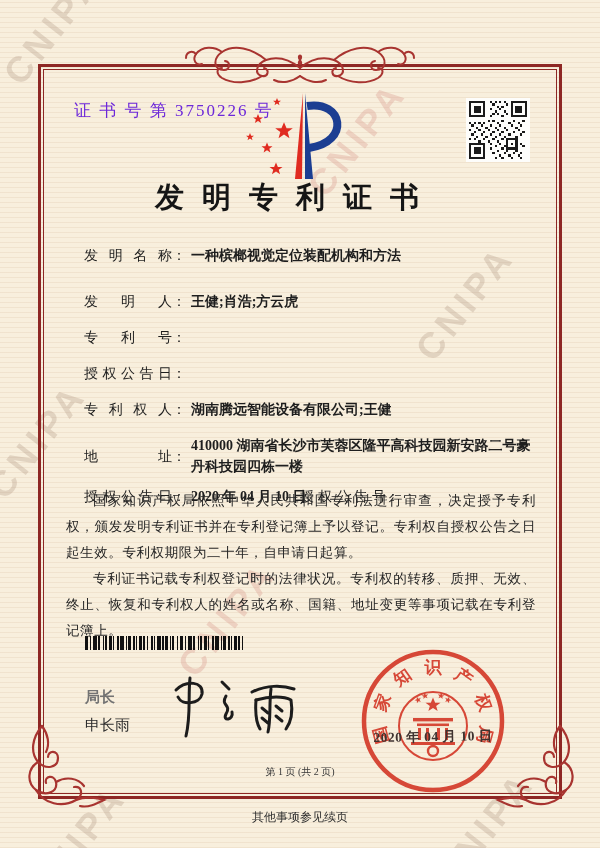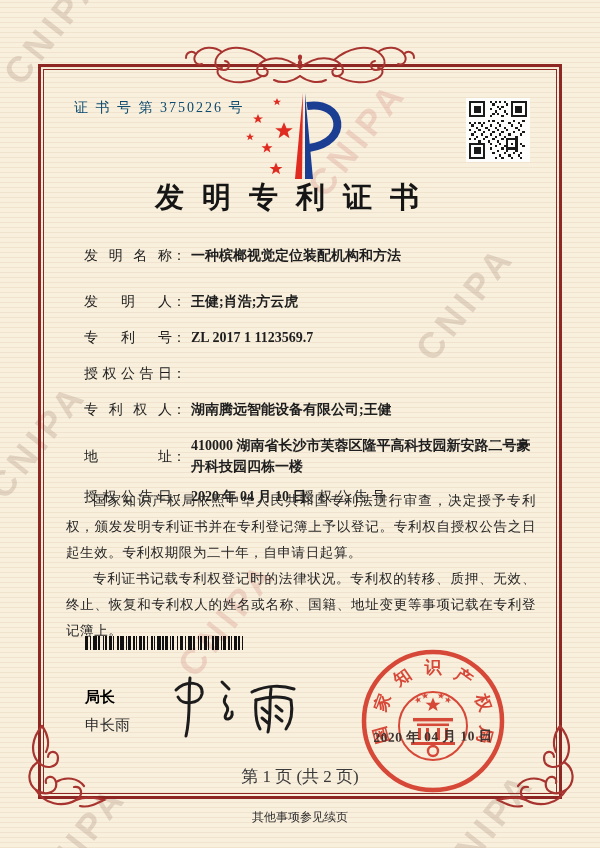--- a/index.html
+++ b/index.html
@@ -17,21 +17,21 @@
     position:absolute;font-family:"Liberation Sans",sans-serif;
     font-weight:700;font-size:36px;letter-spacing:5px;
     color:rgba(172,146,126,0.30);transform:rotate(-52deg);
     white-space:nowrap;pointer-events:none;z-index:1;
   }
   .wm.pink{color:rgba(219,160,148,0.38);}
   
   .frame-outer{left:38px;top:64px;width:518px;height:729px;border:3px solid #8e2724;z-index:2;}
   .frame-inner{position:absolute;left:2px;top:2px;right:2px;bottom:2px;border:1px solid #8e2724;}
   
-  .cert-number{left:74px;top:99px;font-size:14px;letter-spacing:2px;color:#0c4a6e;z-index:5;}
+  .cert-number{left:74px;top:99px;font-size:17px;letter-spacing:2px;color:#6d28d9;z-index:5;}
   .logo{left:243px;top:90px;z-index:4;}
   .qr{left:466px;top:98px;z-index:5;background:#fdfdfb;padding:3px;}
   .title{left:0;top:178px;width:574px;text-align:center;font-size:29px;font-weight:700;
          letter-spacing:18px;text-indent:18px;color:#151515;z-index:5;}
   
   .fields{left:84px;top:245px;width:452px;z-index:5;font-size:14px;color:#1e1e1e;}
   .frow{display:flex;align-items:center;margin-bottom:15px;position:relative;line-height:21px;}
   .frow.gap-big{margin-bottom:25px;}
   .flabel{display:inline-block;width:88px;text-align:justify;text-align-last:justify;flex:0 0 88px;}
   .fcolon{flex:0 0 auto;}
@@ -40,30 +40,30 @@
   .grant-second{position:absolute;left:216px;top:0;display:flex;}
   .grant-second .flabel{width:86px;flex-basis:86px;}
   
   .bodytext{left:66px;top:488px;width:470px;z-index:5;font-size:13.5px;line-height:1.93;
             letter-spacing:0.6px;color:#262626;text-align:justify;}
   .bodytext p{margin:0;text-indent:2em;}
   
   .barcode{left:85px;top:636px;z-index:5;}
   
   .sig-title{left:85px;top:688px;font-family:"Liberation Sans",sans-serif;font-weight:600;
-             font-size:15px;color:#000000;z-index:5;}
+             font-size:15px;color:#737373;z-index:5;}
   .sig-name{left:85px;top:716px;font-family:"Liberation Sans",sans-serif;font-weight:400;
             font-size:15px;color:#2b2b2b;z-index:5;}
   .sig-script{left:158px;top:668px;z-index:5;}
   
   .seal{left:358px;top:646px;width:150px;height:150px;z-index:6;}
   .seal-date{left:358px;top:728px;width:150px;text-align:center;font-size:13.5px;font-weight:700;
              color:#3f3330;letter-spacing:0.5px;z-index:7;transform:rotate(-1deg);}
   
-  .page-indicator{left:0;top:765px;width:600px;text-align:center;font-size:17px;color:#3a3a3a;z-index:5;}
+  .page-indicator{left:0;top:765px;width:600px;text-align:center;font-size:10px;color:#3a3a3a;z-index:5;}
   .footer-note{left:0;top:809px;width:600px;text-align:center;font-size:12px;color:#2e2e2e;z-index:5;}
   
   .orn-top{left:178px;top:30px;z-index:3;}
   .orn-bl{left:22px;top:724px;z-index:3;}
   .orn-br{left:488px;top:724px;z-index:3;transform:scaleX(-1);}
 </style>
 </head>
 <body>
 
 <div class="wm" style="left:-14px;top:6px;">CNIPA</div>
@@ -182,21 +182,20 @@
     <span class="fvalue">一种槟榔视觉定位装配机构和方法</span>
   </div>
   <div class="frow">
     <span class="flabel">发明人</span>
       <span class="fcolon">：</span>
     <span class="fvalue">王健;肖浩;方云虎</span>
   </div>
   <div class="frow">
     <span class="flabel">专利号</span>
       <span class="fcolon">：</span>
-    <span class="fvalue">ZL 2017 1 1123569.7</span>
   </div>
   <div class="frow">
     <span class="flabel">授权公告日</span>
       <span class="fcolon">：</span>
   </div>
   <div class="frow">
     <span class="flabel">专利权人</span>
       <span class="fcolon">：</span>
     <span class="fvalue">湖南腾远智能设备有限公司;王健</span>
   </div>

